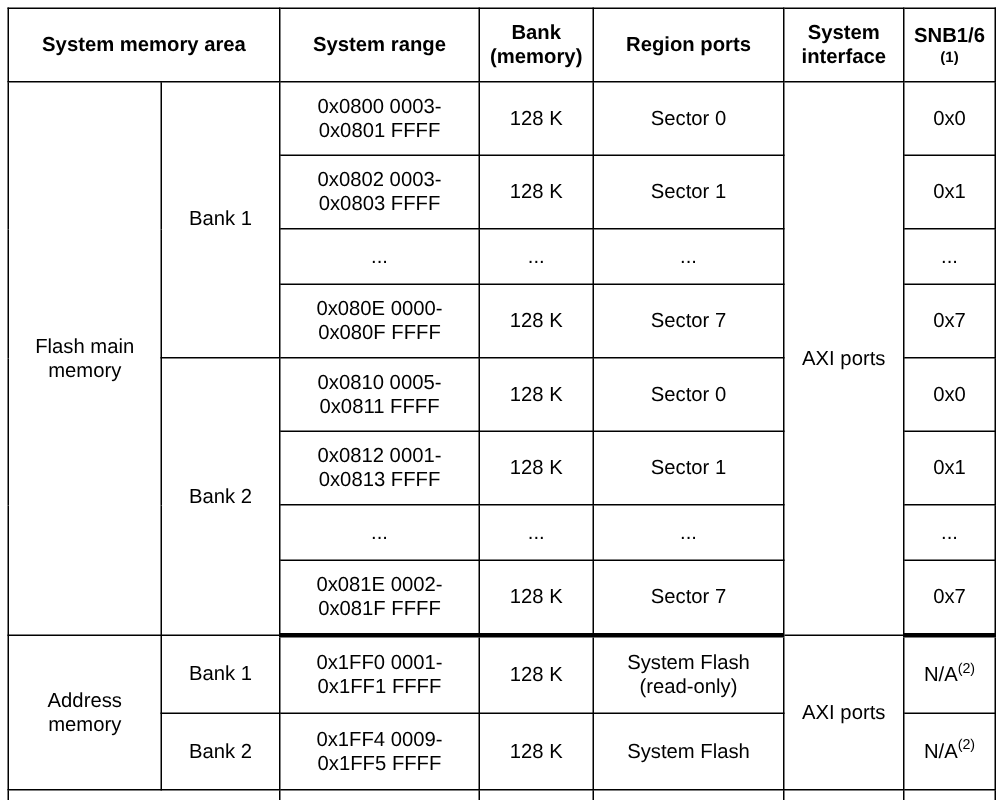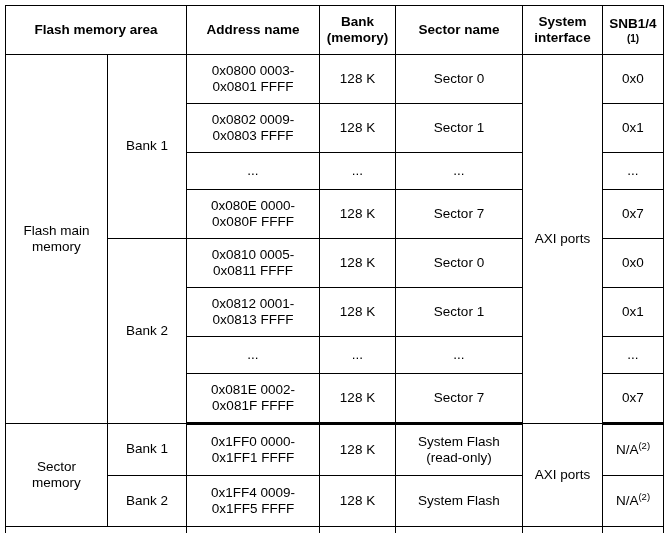--- a/index.html
+++ b/index.html
@@ -84,33 +84,33 @@
         <col class="c-bank">
         <col class="c-addr">
         <col class="c-size">
     <col class="c-region">
         <col class="c-access">
         <col class="c-snb">
   </colgroup>
 
   <thead>
     <tr>
-      <th colspan="2">Flash memory area</th>
-      <th>Address name</th>
+      <th colspan="2">System memory area</th>
+      <th>System range</th>
       <th>
         <span>Bank</span><br>
         <span>(memory)</span>
       </th>
-      <th>Sector name</th>
+      <th>Region ports</th>
       <th>
         <span>System</span><br>
         <span>interface</span>
       </th>
       <th>
-        <span>SNB1/4</span>
+        <span>SNB1/6</span>
         <span class="fnline">(1)</span>
       </th>
     </tr>
   </thead>
 
   <tbody>
 
     <tr class="r-addr">
       <td rowspan="8">
         <span>Flash main</span><br>
@@ -122,21 +122,21 @@
         <span>0x0801 FFFF</span>
       </td>
       <td>128 K</td>
       <td>Sector 0</td>
       <td rowspan="8">AXI ports</td>
       <td>0x0</td>
     </tr>
 
     <tr class="r-addr">
       <td>
-        <span>0x0802 0009-</span><br>
+        <span>0x0802 0003-</span><br>
         <span>0x0803 FFFF</span>
       </td>
       <td>128 K</td>
       <td>Sector 1</td>
       <td>0x1</td>
     </tr>
 
     <tr class="r-dots">
       <td>...</td>
       <td>...</td>
@@ -187,26 +187,26 @@
         <span>0x081E 0002-</span><br>
         <span>0x081F FFFF</span>
       </td>
       <td>128 K</td>
       <td>Sector 7</td>
       <td>0x7</td>
     </tr>
 
     <tr class="r-sys">
       <td rowspan="2">
-        <span>Sector</span><br>
+        <span>Address</span><br>
         <span>memory</span>
       </td>
       <td>Bank 1</td>
       <td>
-        <span>0x1FF0 0000-</span><br>
+        <span>0x1FF0 0001-</span><br>
         <span>0x1FF1 FFFF</span>
       </td>
       <td>128 K</td>
       <td>
         <span>System Flash</span><br>
         <span>(read-only)</span>
       </td>
       <td rowspan="2">AXI ports</td>
       <td>
         <span>N/A</span><span class="sup">(2)</span>

